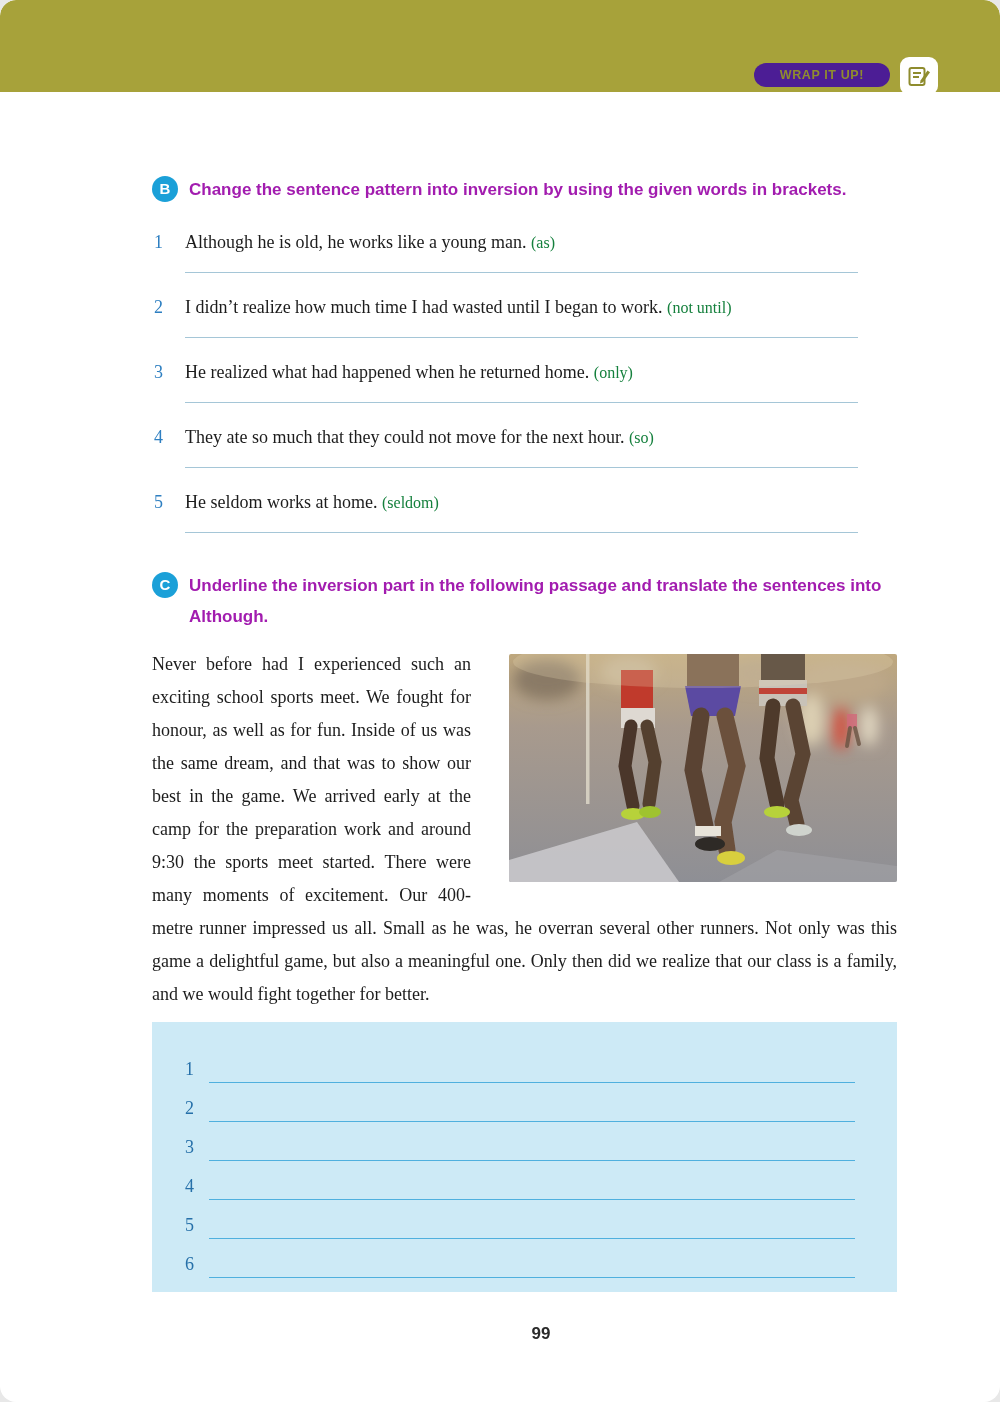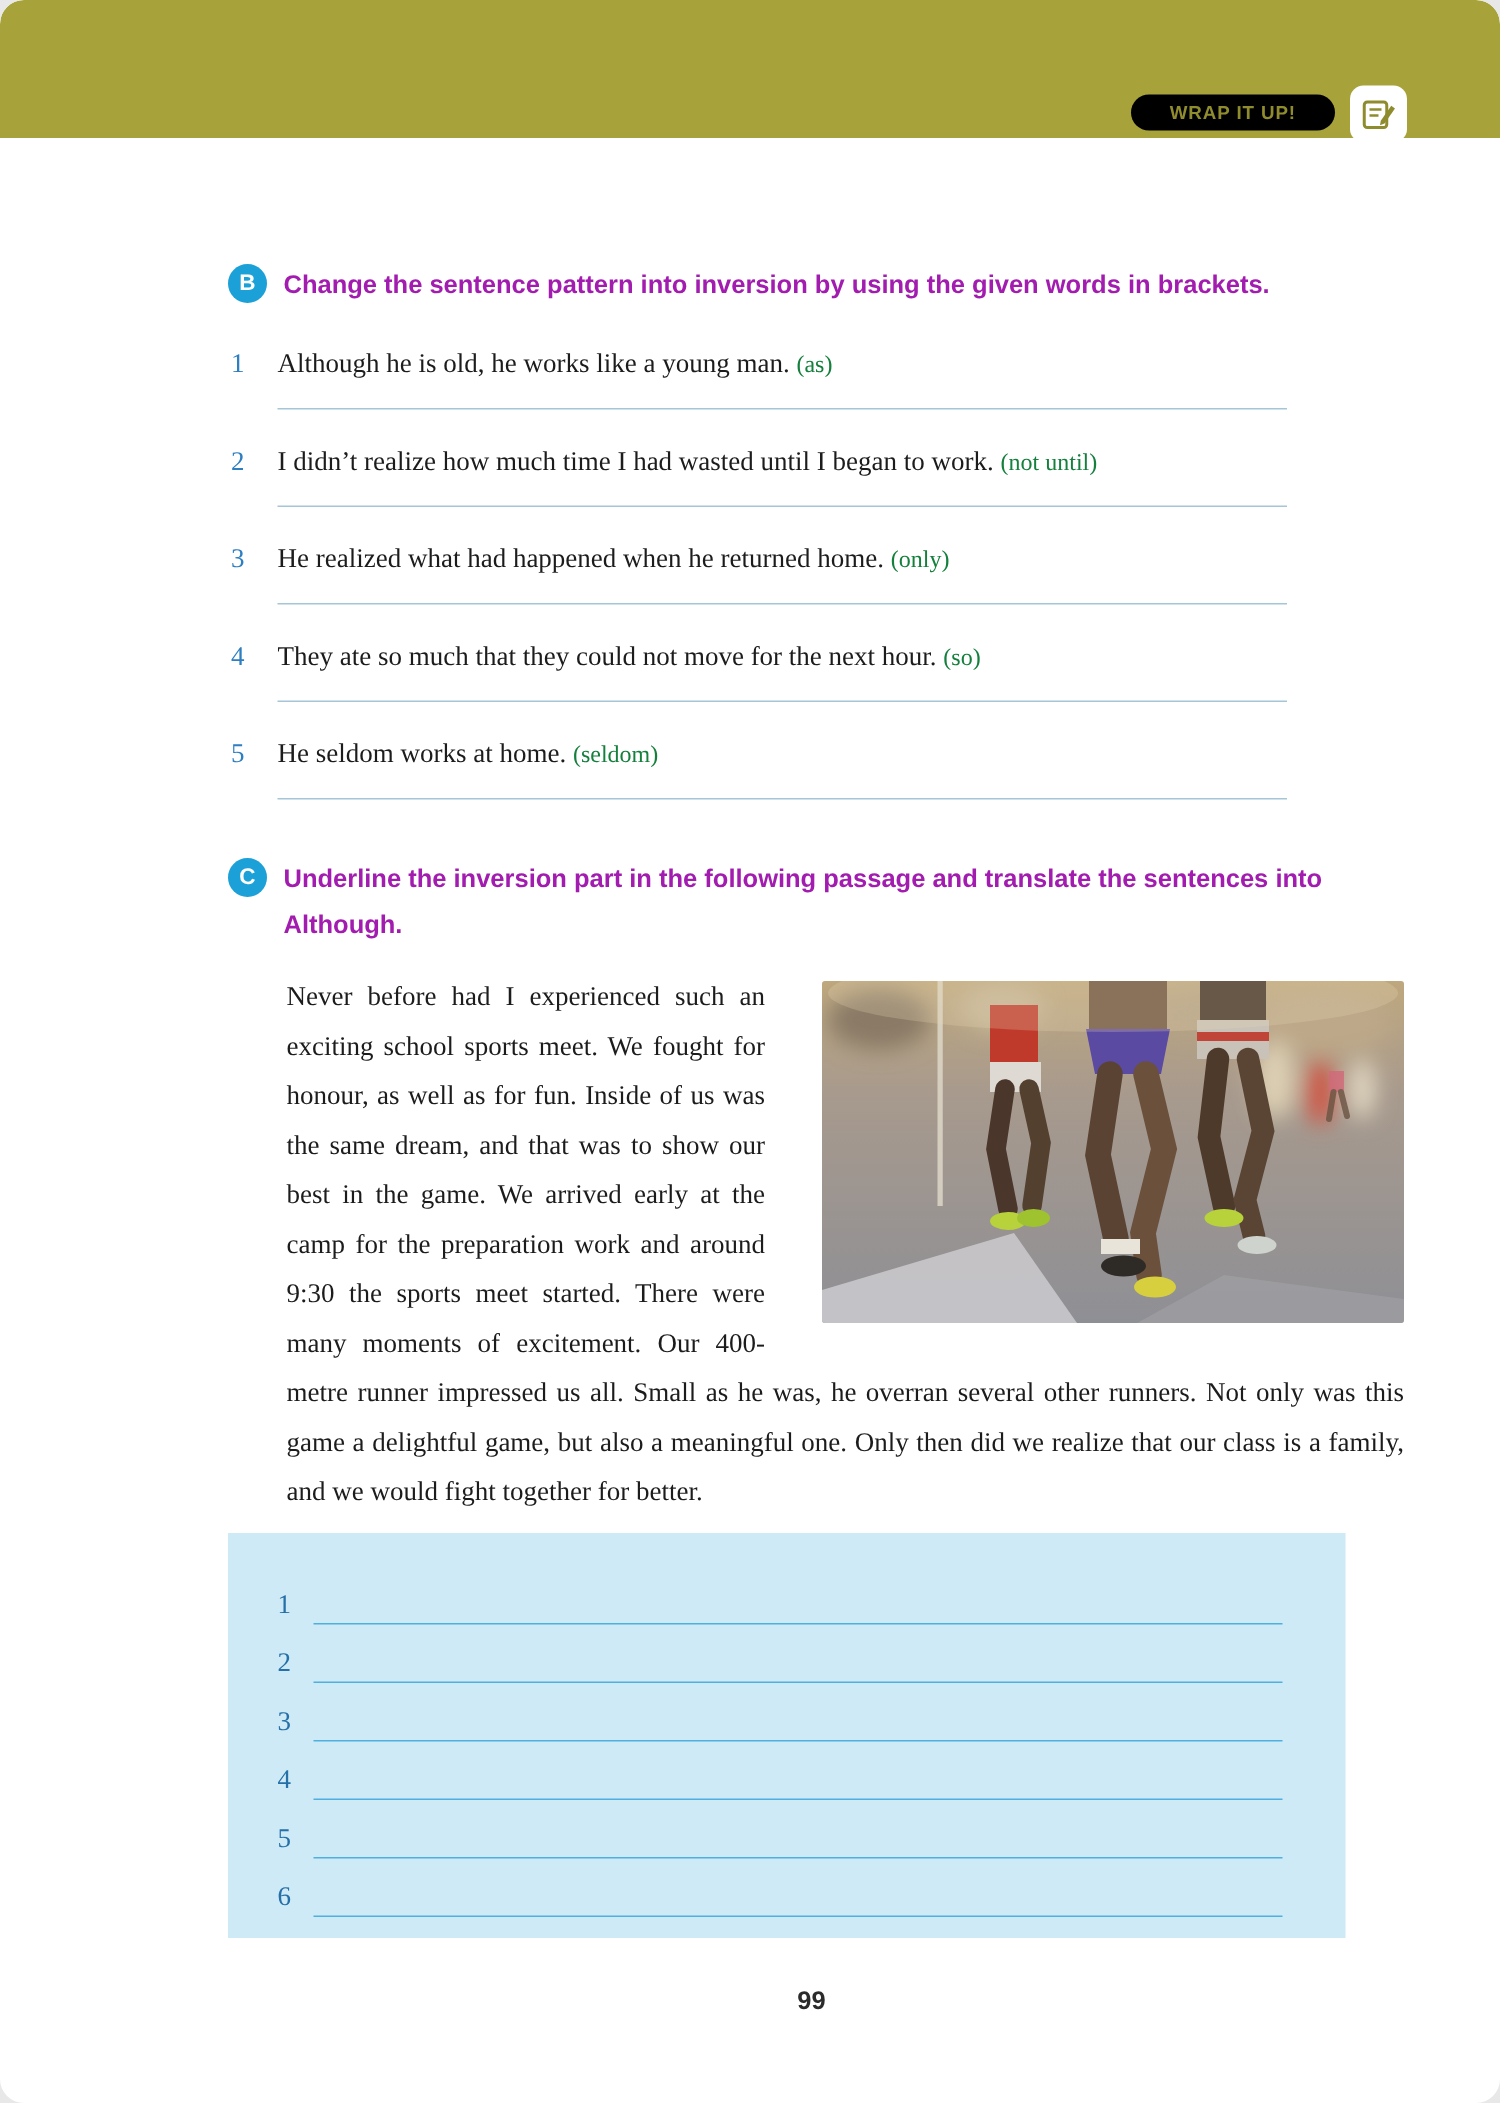--- a/index.html
+++ b/index.html
@@ -9,21 +9,21 @@
     font-family:"Liberation Serif", serif; color:#1c1c1c;
     border-radius:16px;
   }
   
   .band {
     position:absolute; top:0; left:0; width:1000px; height:92px;
     background:#a7a23a; border-radius:16px 16px 0 0;
   }
   .wrap-badge {
     position:absolute; top:63px; right:110px;
-    background:#000000; border-radius:14px; padding:5px 26px;
+    background:#4c1d95; border-radius:14px; padding:5px 26px;
     font-family:"Liberation Sans", sans-serif; font-weight:bold;
     font-size:12.5px; letter-spacing:0.6px; color:#8f8c2e;
   }
   .edit-icon-box {
     position:absolute; top:57px; right:62px; width:38px; height:38px;
     background:#ffffff; border-radius:9px;
     display:flex; align-items:center; justify-content:center;
   }
   
   .section { position:absolute; left:152px; width:745px; }
@@ -49,21 +49,21 @@
   }
   .ex-sentence { font-size:18px; line-height:26px; color:#1c1c1c; }
   .hint { color:#15803d; }
   .answer-line {
     height:0; border-bottom:1.5px solid #a5c6d7;
     width:673px; margin-top:17px; margin-bottom:21px;
   }
   
   .passage {
     position:absolute; left:152px; top:648px; width:745px;
-    font-size:18px; line-height:33px; text-align:justify;margin-left:39px;
+    font-size:18px; line-height:33px; text-align:justify;
   }
   .photo {
     float:right; width:388px; height:228px; margin:6px 0 10px 38px;
     border-radius:2px; overflow:hidden;
   }
   
   .answer-box {
     position:absolute; left:152px; top:1022px; width:745px; height:270px;
     background:#cdeaf6; box-sizing:border-box; padding:22px 42px 0 33px;
   }

